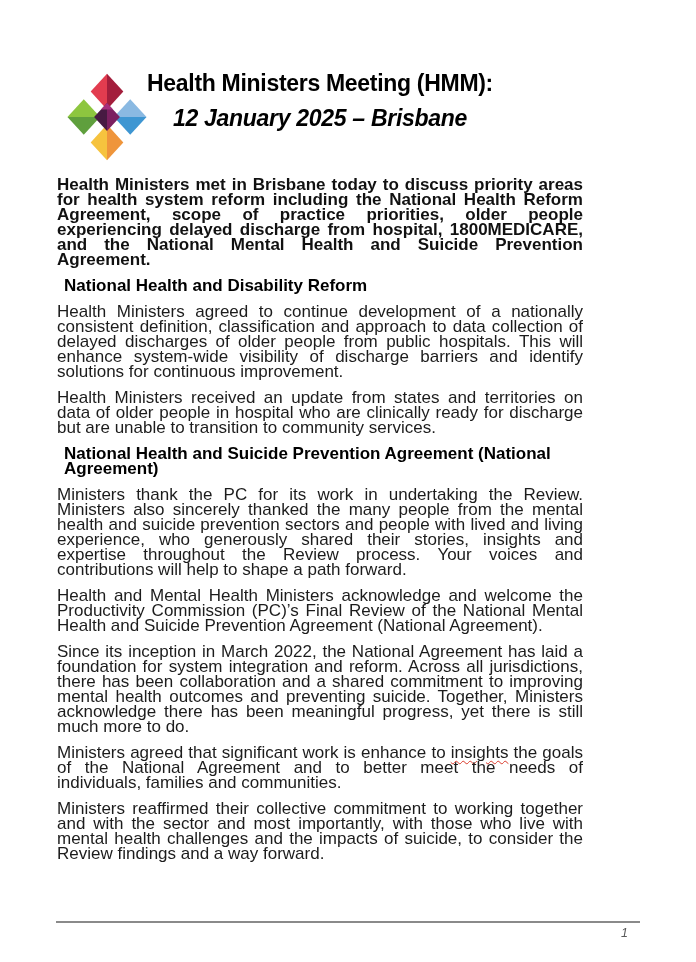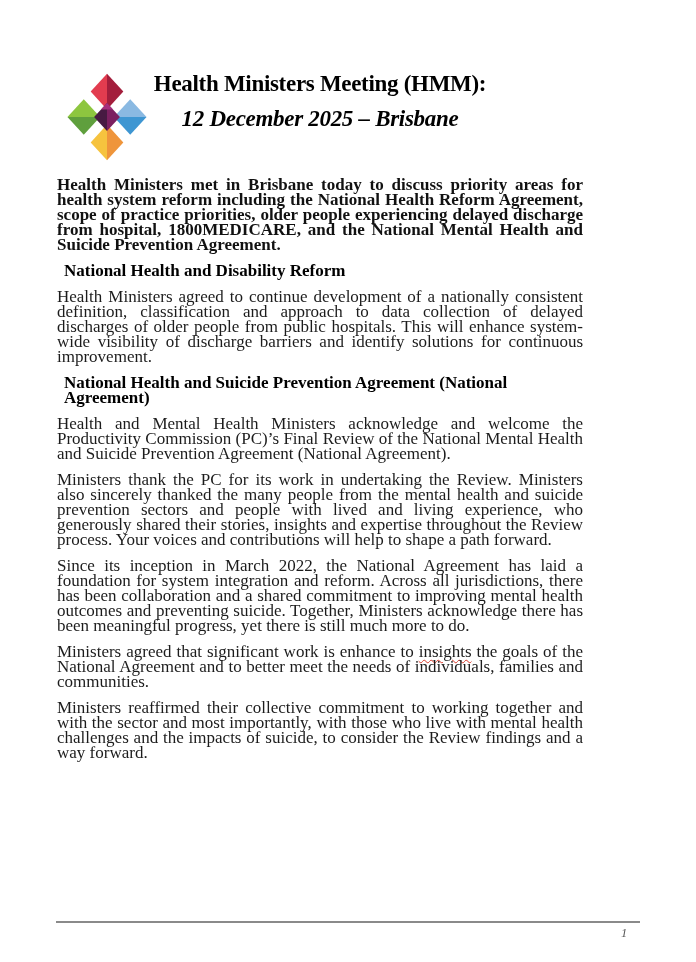--- a/index.html
+++ b/index.html
@@ -1,21 +1,21 @@
 <!DOCTYPE html>
 <html><head>
 <meta charset="utf-8">
 <style>
   html, body { margin: 0; padding: 0; background: #ffffff; }
   .page {
     position: relative;
     width: 640px;
     height: 962px;
     background: #ffffff;
-    font-family: Liberation Serif, serif;
+    font-family: Liberation Sans, sans-serif;
     overflow: hidden;
   }
   .doc-header {
     padding-top: 66px;
     text-align: center;
   }
   .title-line {
     font-size: 23px;
     line-height: 35px;
     font-weight: bold;
@@ -84,33 +84,34 @@
       <polygon points="50,58 50,96 31,77" fill="#f6c33e"></polygon>
       <polygon points="50,58 69,77 50,96" fill="#ef953b"></polygon>
       <polygon points="50,35 50,65 35,50" fill="#471a42"></polygon>
       <polygon points="50,35 65,50 50,65" fill="#7c2060"></polygon>
       <polygon points="50,35 57,42 43,42" fill="#a62d7d"></polygon>
     </svg>
   </div>
 
   <div class="doc-header">
     <div class="title-line">Health Ministers Meeting (HMM):</div>
-    <div class="title-line title-italic">12 December 2025 – Brisbane</div>
+    <div class="title-line title-italic">12 January 2025 – Brisbane</div>
   </div>
 
   <div class="content">
     <p class="bold-para">Health Ministers met in Brisbane today to discuss priority areas for health system reform including the National Health Reform Agreement, scope of practice priorities, older people experiencing delayed discharge from hospital, 1800MEDICARE, and the National Mental Health and Suicide Prevention Agreement.</p>
 
     <h3>National Health and Disability Reform</h3>
 
     <p>Health Ministers agreed to continue development of a nationally consistent definition, classification and approach to data collection of delayed discharges of older people from public hospitals. This will enhance system-wide visibility of discharge barriers and identify solutions for continuous improvement.</p>
+    <p>Health Ministers received an update from states and territories on data of older people in hospital who are clinically ready for discharge but are unable to transition to community services.</p>
 
     <h3>National Health and Suicide Prevention Agreement (National Agreement)</h3>
+    <p>Ministers thank the PC for its work in undertaking the Review. Ministers also sincerely thanked the many people from the mental health and suicide prevention sectors and people with lived and living experience, who generously shared their stories, insights and expertise throughout the Review process. Your voices and contributions will help to shape a path forward.</p>
     <p>Health and Mental Health Ministers acknowledge and welcome the Productivity Commission (PC)’s Final Review of the National Mental Health and Suicide Prevention Agreement (National Agreement).</p>
-    <p>Ministers thank the PC for its work in undertaking the Review. Ministers also sincerely thanked the many people from the mental health and suicide prevention sectors and people with lived and living experience, who generously shared their stories, insights and expertise throughout the Review process. Your voices and contributions will help to shape a path forward.</p>
     <p>Since its inception in March 2022, the National Agreement has laid a foundation for system integration and reform. Across all jurisdictions, there has been collaboration and a shared commitment to improving mental health outcomes and preventing suicide. Together, Ministers acknowledge there has been meaningful progress, yet there is still much more to do.</p>
 
     <p><span>Ministers agreed that significant work is enhance to </span><span class="misspelled">insights</span><span> the goals of the National Agreement and to better meet the needs of individuals, families and communities.</span></p>
 
     <p>Ministers reaffirmed their collective commitment to working together and with the sector and most importantly, with those who live with mental health challenges and the impacts of suicide, to consider the Review findings and a way forward.</p>
   </div>
 
   <div class="footer-rule"></div>
   <div class="page-num">1</div>
 

